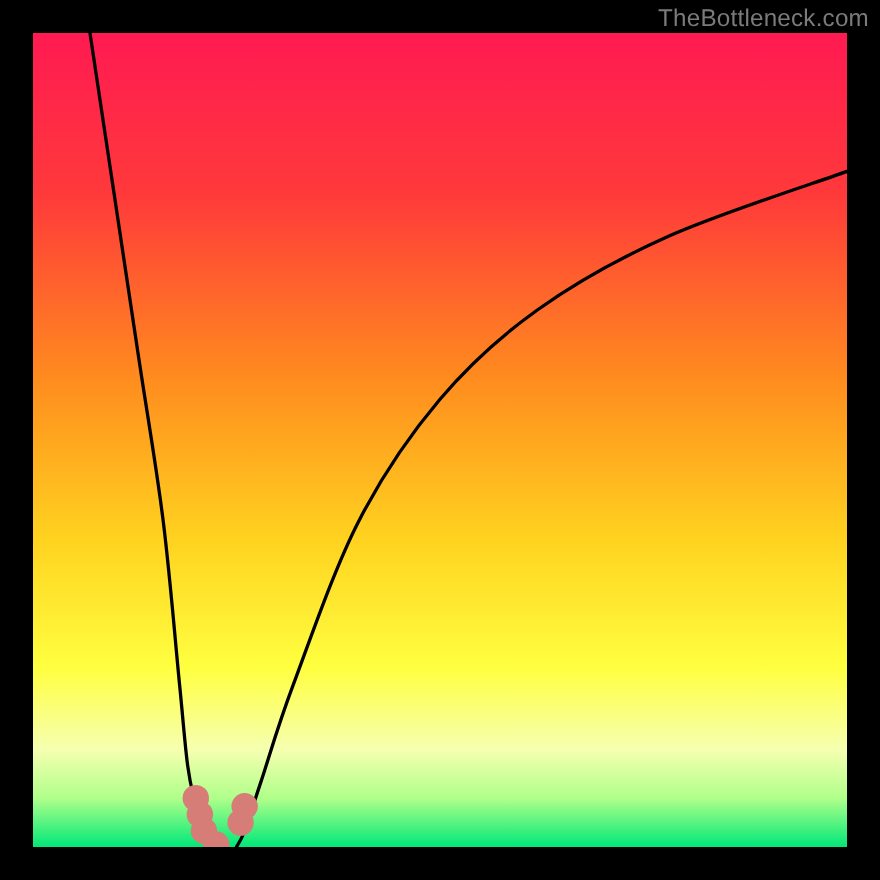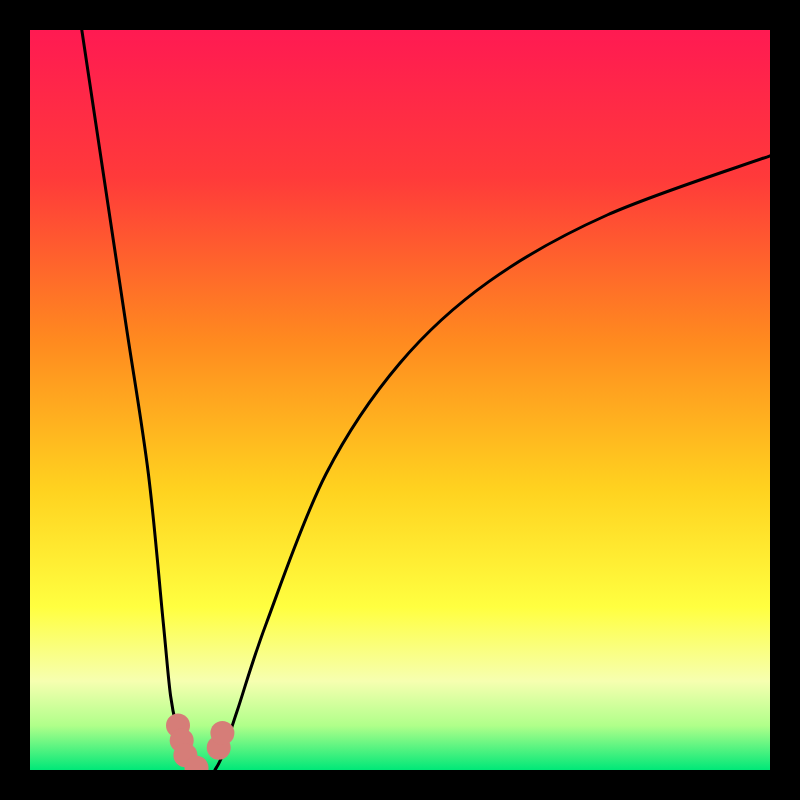--- a/index.html
+++ b/index.html
@@ -35,20 +35,21 @@
     font-weight: 400;
     letter-spacing: 0.2px;
   }
   svg { display: block; }
 </style>
 </head>
 <body>
 
 <div class="frame">
 
+  <div class="watermark">TheBottleneck.com</div>
 
   <div class="plot">
     <svg id="chart-svg" width="740" height="740" viewBox="0 0 740 740">
       <defs>
         <linearGradient id="bg-grad" x1="0" y1="0" x2="0" y2="1">
             <stop offset="0%" stop-color="#ff1a52"></stop>
             <stop offset="20%" stop-color="#ff3a3a"></stop>
             <stop offset="42%" stop-color="#ff8a1f"></stop>
             <stop offset="62%" stop-color="#ffd21f"></stop>
             <stop offset="78%" stop-color="#ffff40"></stop>

